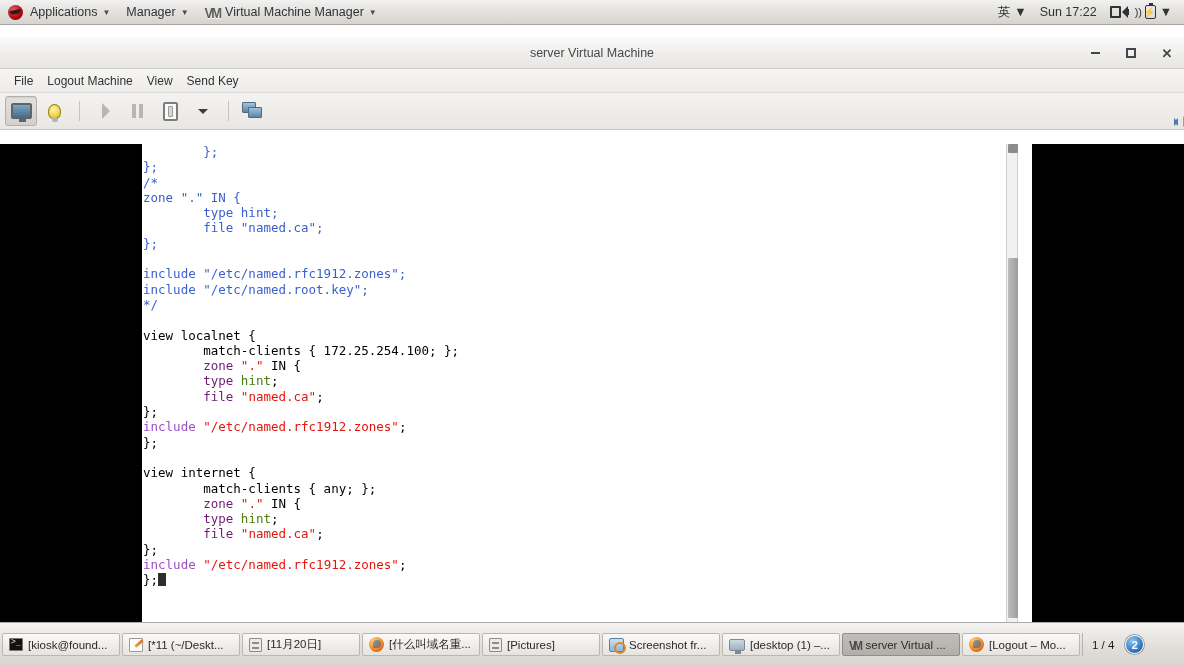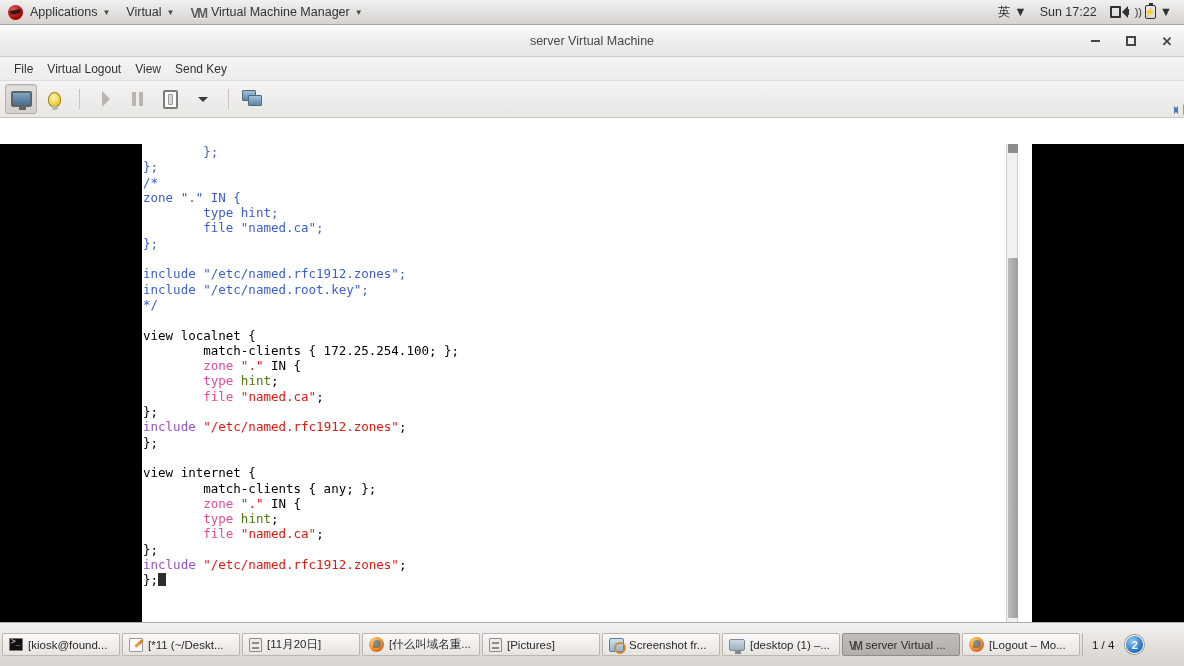--- a/index.html
+++ b/index.html
@@ -72,21 +72,21 @@
 
   
   #vmm-window {
     position: absolute; top: 25px; left: 0; width: 1184px; height: 613px;
     background: #ffffff;
   }
   #titlebar {
     height: 32px; width: 100%;
     background: linear-gradient(to bottom, #fbfbfa 0%, #f0eeec 55%, #e8e6e3 100%);
     border-bottom: 1px solid #cfcdc9;
-    display: flex; align-items: center; position: relative;
+    display: flex; align-items: center; position: relative; margin-top: 12px;
   }
   #window-title {
     flex: 1; text-align: center; font-size: 12.5px;
     color: #43494c; font-weight: normal;
   }
   .win-btns { position: absolute; right: 10px; top: 0; height: 32px; display: flex; align-items: center; gap: 22px; }
   .win-btn {
     width: 14px; height: 14px; position: relative; cursor: default;
     display: flex; align-items: center; justify-content: center;
     color: #41484c;
@@ -195,21 +195,21 @@
   #term-thumb {
     position: absolute; left: 1px; top: 114px; width: 10px; height: 360px;
     background: linear-gradient(to right,#bdbdbd,#9c9c9c); border-radius: 1px;
   }
   #term-thumb-top {
     position: absolute; left: 1px; top: 0; width: 10px; height: 9px;
     background: #8c8c8c; border-radius: 1px;
   }
   .tl { white-space: pre; height: 15.3px; }
   .c-blue   { color: #3a5fcd; }
-  .c-orange { color: #ec4899; }
+  .c-orange { color: #701a75; }
   .c-green  { color: #4d7c0f; }
   .c-red    { color: #e3170d; }
   .c-purple { color: #9b4fc4; }
   .c-black  { color: #000000; }
   .cursor-blk {
     display: inline-block; width: 7.5px; height: 13px; background: #2e2e2e;
     vertical-align: -2px;
   }
   #term-status {
     position: absolute; left: 0; bottom: 0; width: 876px; height: 17px;
@@ -334,21 +334,21 @@
 </head>
 <body>
 
 <div id="gnome-panel">
   <div class="panel-menu">
     <span class="logo-dot"></span>
     <span>Applications</span>
     <span class="caret">▼</span>
   </div>
   <div class="panel-menu">
-    <span>Virtual</span>
+    <span>Manager</span>
     <span class="caret">▼</span>
   </div>
   <div class="panel-menu">
     <span class="vmm-logo">VM</span>
     <span>Virtual Machine Manager</span>
     <span class="caret">▼</span>
   </div>
   <div class="panel-spacer"></div>
   <div class="panel-right">
     <div class="seg">
@@ -379,21 +379,21 @@
         </div>
       <div class="win-btn">
           <span class="wb-max"></span>
         </div>
       <div class="win-btn wb-close">✕</div>
     </div>
   </div>
 
   <div id="menubar">
     <div class="menu-item">File</div>
-    <div class="menu-item">Virtual Logout</div>
+    <div class="menu-item">Logout Machine</div>
     <div class="menu-item">View</div>
     <div class="menu-item">Send Key</div>
   </div>
 
   <div id="toolbar">
     <div class="tb-btn active">
       <span class="monitor-ico"></span>
     </div>
     <div class="tb-btn">
       <span class="bulb-ico"></span>

